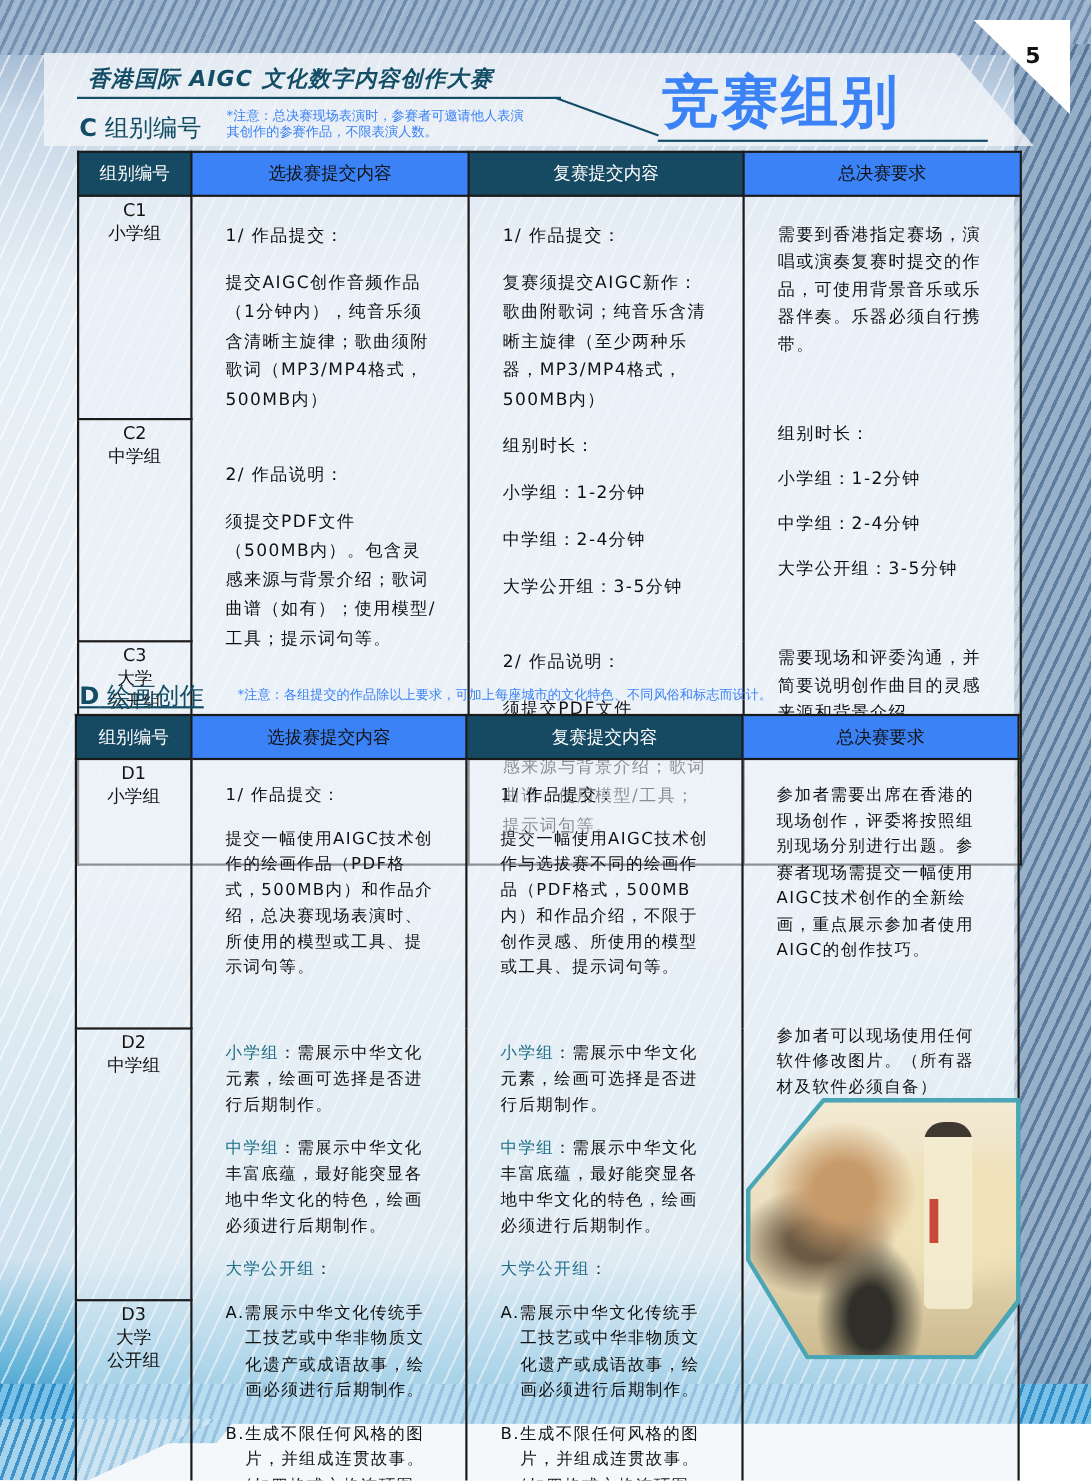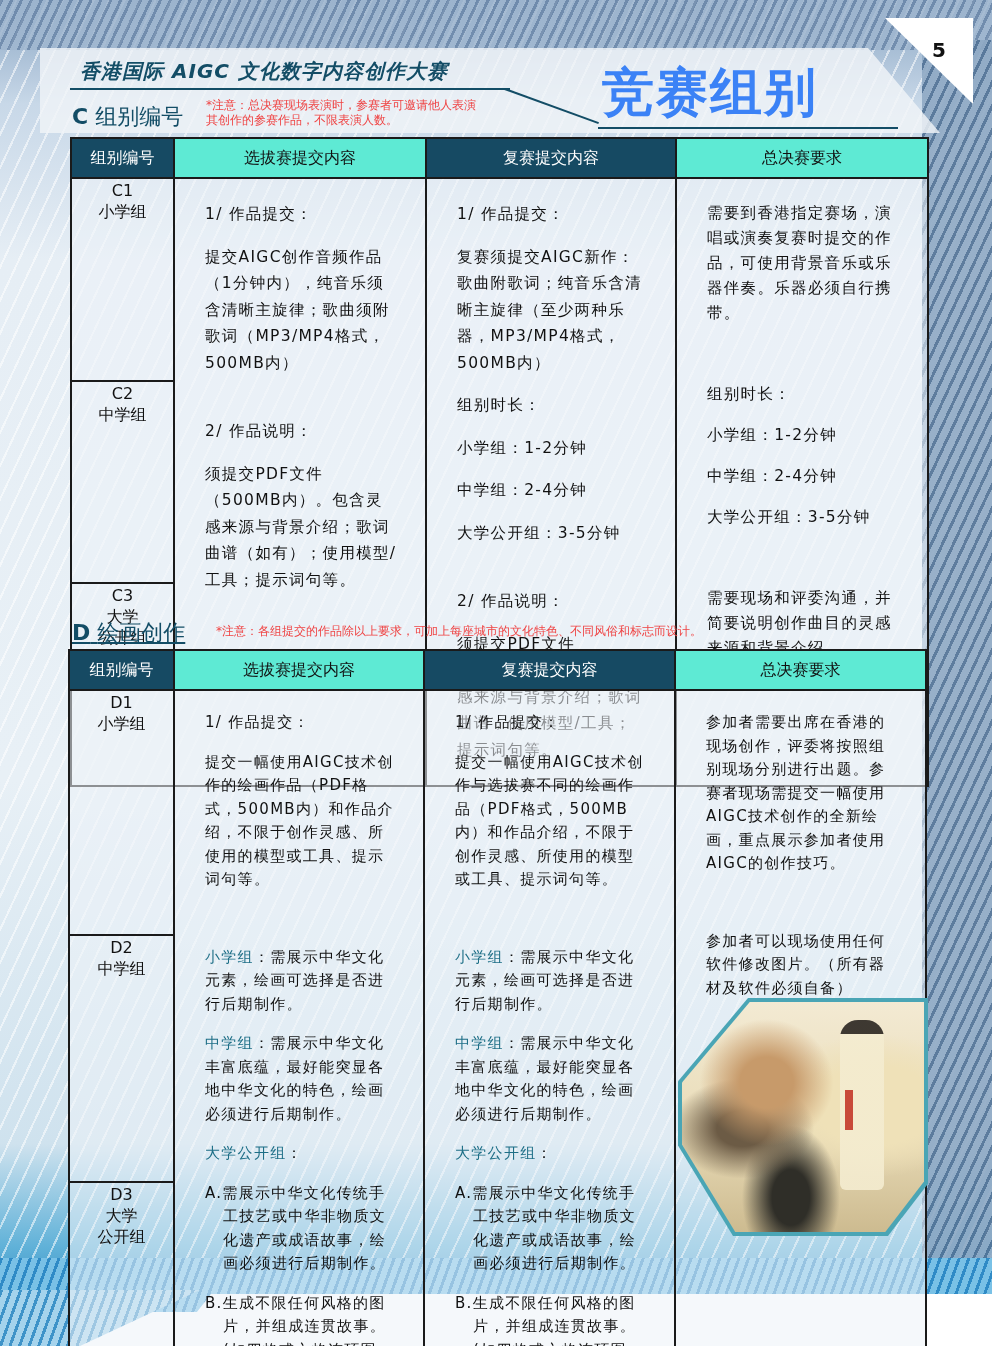--- a/index.html
+++ b/index.html
@@ -66,34 +66,34 @@
     letter-spacing:2px;
   }
   .big-title-line {
     position:absolute; left:598px; top:127px; width:300px; height:2px; background:#134d66;
   }
   .sec-heading {
     position:absolute; font-size:22px; color:#134d66;
   }
   .sec-heading .letter { font-weight:bold; }
   .note {
-    position:absolute; font-size:12px; color:#ef4444; line-height:15px;
+    position:absolute; font-size:12px; color:#3b82f6; line-height:15px;
   }
   table.grid {
     position:absolute; border-collapse:collapse; table-layout:fixed;
     background:rgba(236,243,248,0.55);
   }
   table.grid td, table.grid th {
     border:2px solid #1a1a1a; vertical-align:top;
   }
   table.grid th {
     height:36px; font-size:16px; font-weight:normal; text-align:center; vertical-align:middle;margin-left:24px;
   }
   th.dark { background:#164a63; color:#fff; }
-  th.peach { background:#5eead4; color:#111; }
+  th.peach { background:#3b82f6; color:#111; }
   td.group {
     text-align:center; vertical-align:middle; font-size:16px; color:#111; line-height:21px;
   }
   td.content {
     padding:6px 12px 6px 14px; font-size:15.5px; line-height:26.5px; color:#111;
     letter-spacing:1.3px;
   }
   td.content.d { line-height:23.5px; font-size:15px; padding-top:4px; }
   .para { margin:16px; }
   .gap { height:10px; }
@@ -234,21 +234,21 @@
     <th class="dark">复赛提交内容</th>
     <th class="peach">总决赛要求</th>
   </tr>
   <tr style="height:188px;">
     <td class="group">
       <div>D1</div>
       <div>小学组</div>
     </td>
     <td class="content d" rowspan="3">
       <p class="para">1/ 作品提交：</p>
-      <p class="para">提交一幅使用AIGC技术创作的绘画作品（PDF格式，500MB内）和作品介绍，不限于创作灵感、所使用的模型或工具、提示词句等。</p>
+      <p class="para">提交一幅使用AIGC技术创作的绘画作品（PDF格式，500MB内）和作品介绍，总决赛现场表演时、所使用的模型或工具、提示词句等。</p>
       <div class="gap" style="height:22px;"></div>
       <p class="para">
         <span class="label-blue">小学组</span><span>：需展示中华文化元素，绘画可选择是否进行后期制作。</span>
       </p>
       <p class="para">
         <span class="label-blue">中学组</span><span>：需展示中华文化丰富底蕴，最好能突显各地中华文化的特色，绘画必须进行后期制作。</span>
       </p>
       <p class="para">
         <span class="label-blue">大学公开组</span><span>：</span>
       </p>

